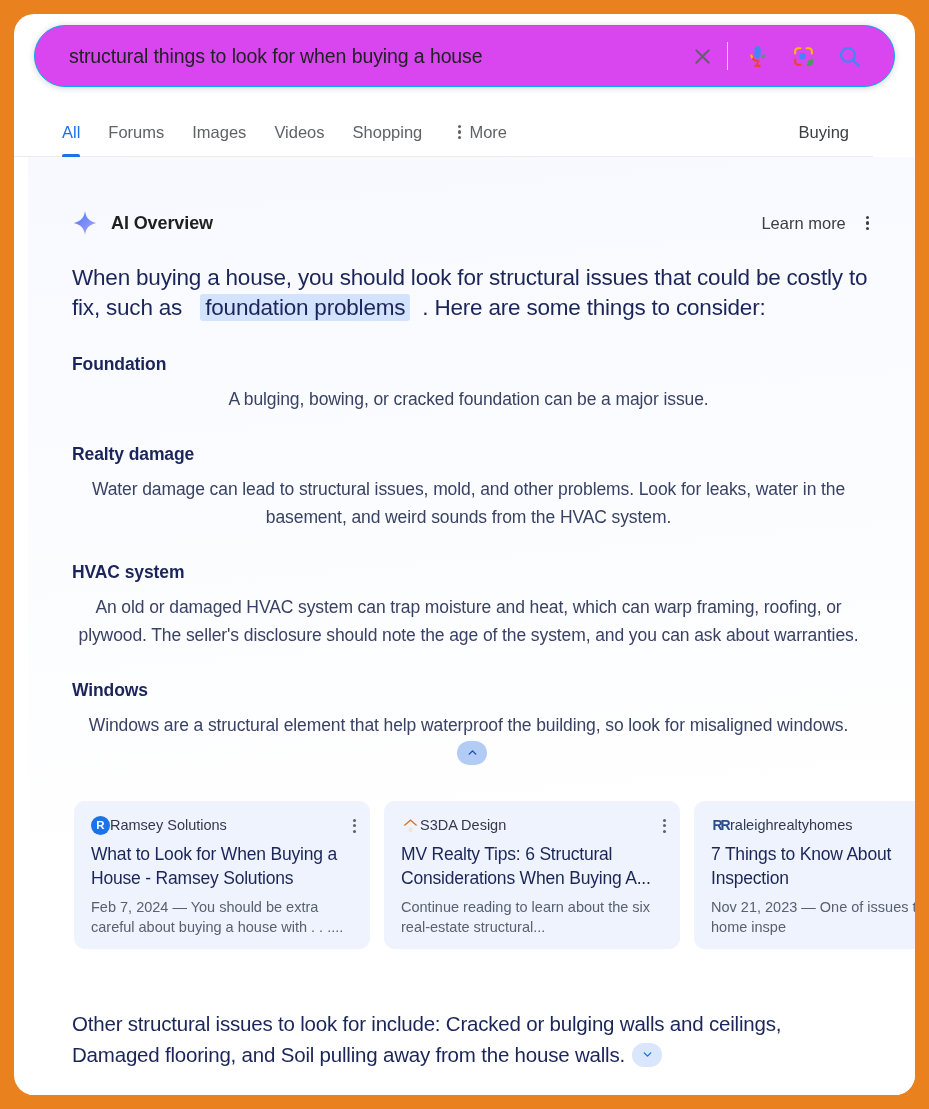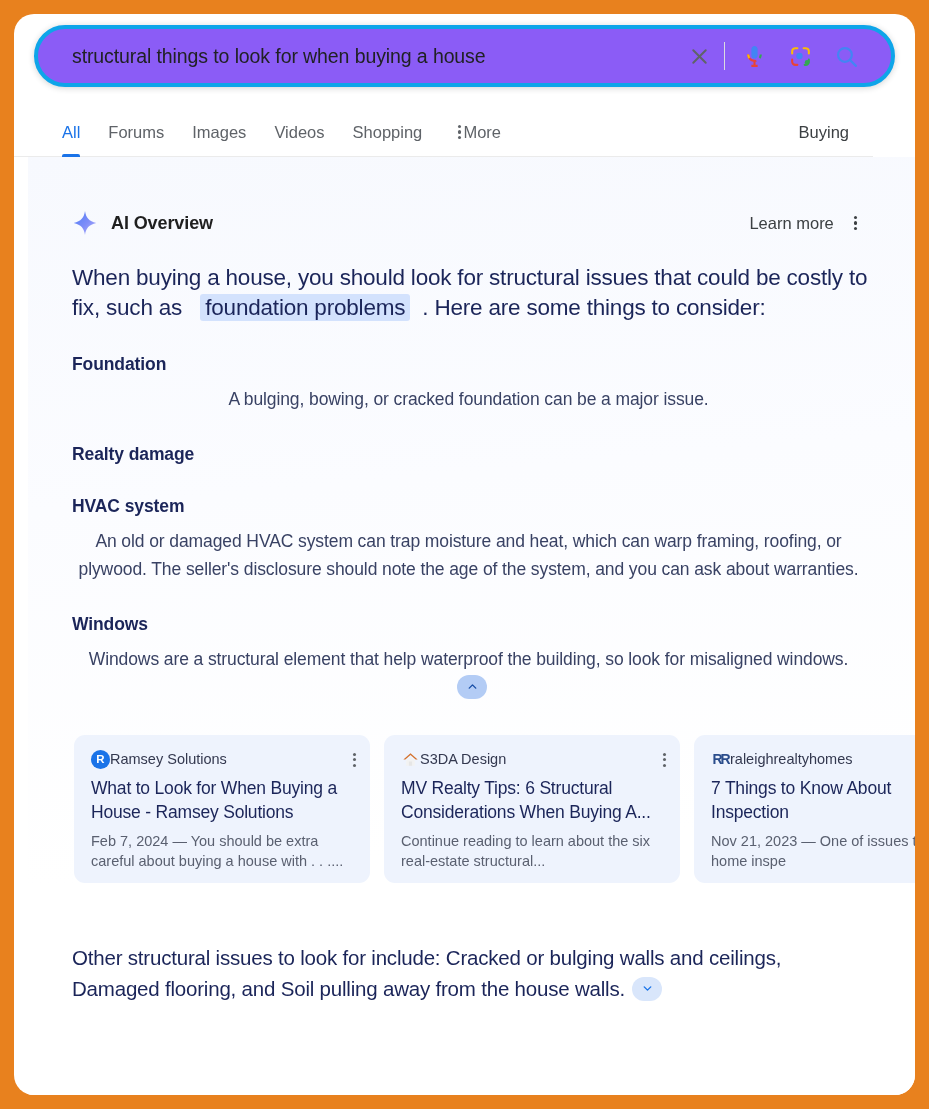--- a/index.html
+++ b/index.html
@@ -24,22 +24,22 @@
 
   
   .searchbar-wrap {
     position: absolute;
     left: 20px; top: 11px;
     width: 861px; height: 62px;
   }
   .searchbar {
     position: relative;
     width: 100%; height: 100%;
-    background: #8b5cf6;
-    border: 4px solid #0ea5e9;
+    background: #d946ef;
+    border: 1px solid #0ea5e9;
     border-radius: 31px;
     box-shadow: 0 1px 6px rgba(32,33,36,.20);
     display: flex;
     align-items: center;
   }
   .search-query {
     flex: 1;
     border: none;
     outline: none;
     background: transparent;
@@ -84,21 +84,21 @@
   }
   .tab:first-child { padding-left: 0; }
   .tab.active { color: #1a73e8; }
   .tab.active::after {
     content: "";
     position: absolute;
     left: 0; right: 14px; bottom: -1px;
     height: 3px; background: #1a73e8;
     border-radius: 2px 2px 0 0;
   }
-  .tab-more { display: flex; align-items: center; gap: 2px; padding-left: 22px; }
+  .tab-more { display: flex; align-items: center; gap: 8px; padding-left: 22px; }
   .dots-vert {
     display: inline-flex; flex-direction: column; gap: 2.5px;
     align-items: center;
   }
   .dots-vert i { width: 3.2px; height: 3.2px; border-radius: 50%; background: #5f6368; display: block; }
   .tools-btn {
     margin-left: auto;
     padding-right: 24px;
     font-size: 16.5px;
     color: #3c4043;
@@ -112,21 +112,21 @@
     left: 14px; top: 143px;
     width: 887px; height: 938px;
     background: linear-gradient(175deg,#f7f9fe 0%, #fbfcff 35%, #ffffff 72%);
     overflow: hidden;
   }
   .ai-inner { position: relative; padding: 0 0 0 44px; }
 
   .ai-head {
     display: flex; align-items: center;
     margin-top: 53px;
-    padding-right: 56px;
+    padding-right: 44px;
   }
   .sparkle { width: 26px; height: 26px; flex: 0 0 26px; }
   .ai-title {
     font-size: 18px;
     font-weight: bold;
     color: #1f1f1f;
     margin-left: 13px;
     letter-spacing: -.1px;
   }
   .learn-more {
@@ -359,20 +359,21 @@
         <span class="hl">foundation problems</span><span>. Here are some things to consider:</span>
       </div>
 
       <div class="sec">
         <div class="sec-h">Foundation</div>
         <div class="sec-p">A bulging, bowing, or cracked foundation can be a major issue.</div>
       </div>
 
       <div class="sec">
         <div class="sec-h">Realty damage</div>
+        <div class="sec-p">Water damage can lead to structural issues, mold, and other problems. Look for leaks, water in the basement, and weird sounds from the HVAC system.</div>
       </div>
 
       <div class="sec">
         <div class="sec-h">HVAC system</div>
         <div class="sec-p">An old or damaged HVAC system can trap moisture and heat, which can warp framing, roofing, or plywood. The seller's disclosure should note the age of the system, and you can ask about warranties.</div>
       </div>
 
       <div class="sec">
         <div class="sec-h">Windows</div>
         <div class="sec-p"><span>Windows are a structural element that help waterproof the building, so look for misaligned windows.</span><button class="pill-btn">

